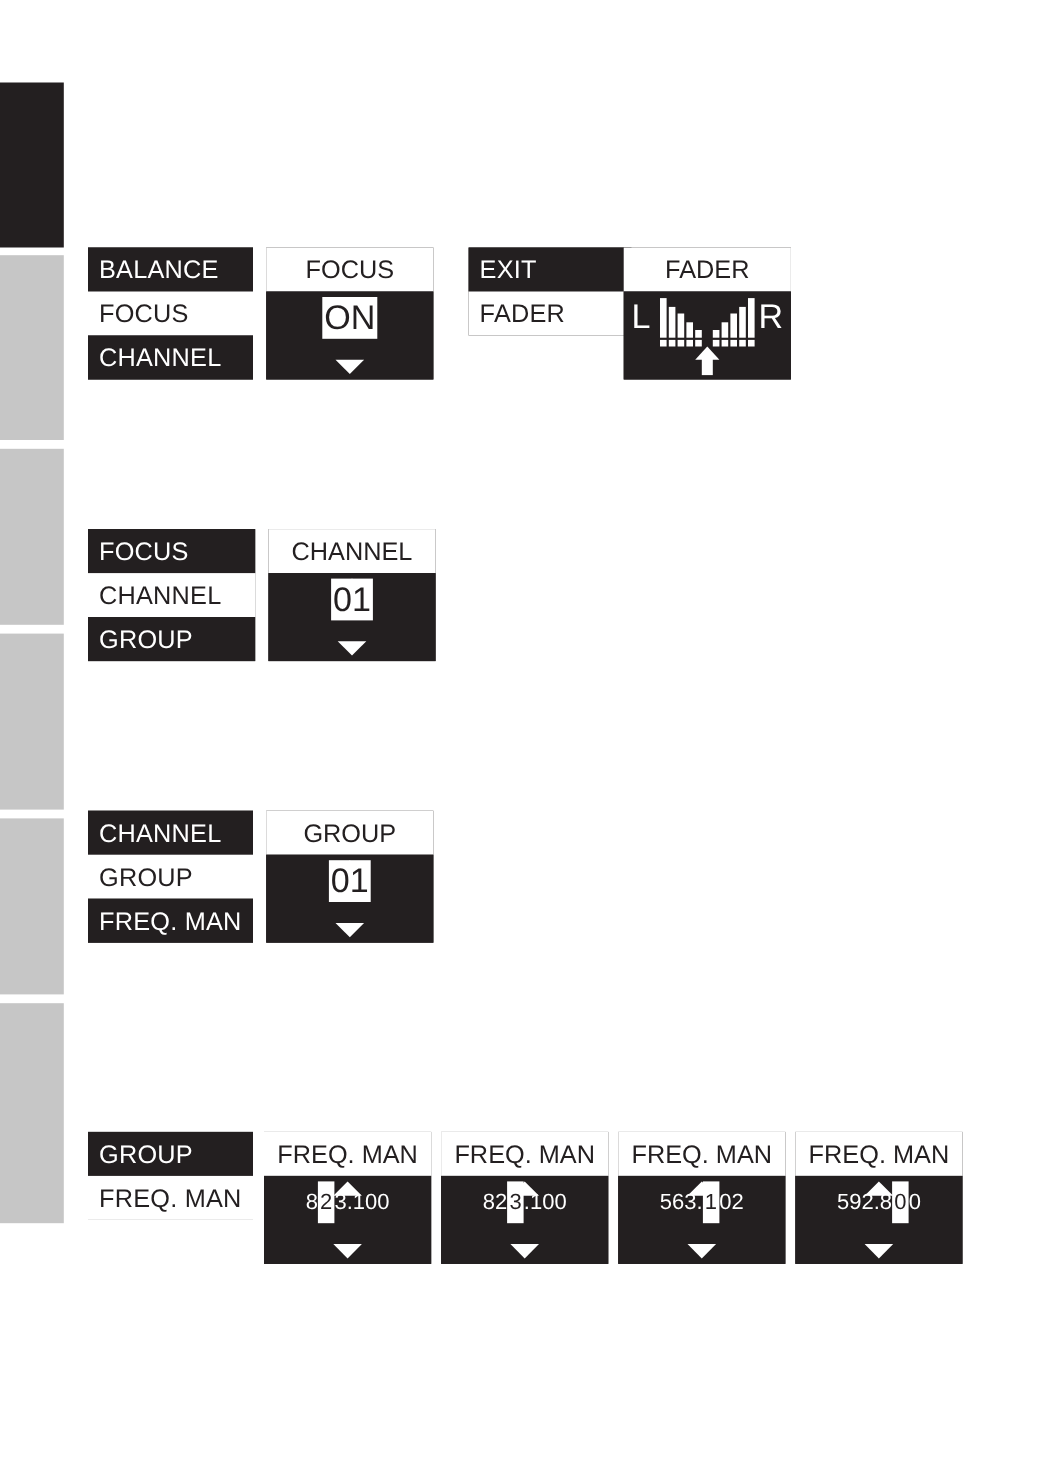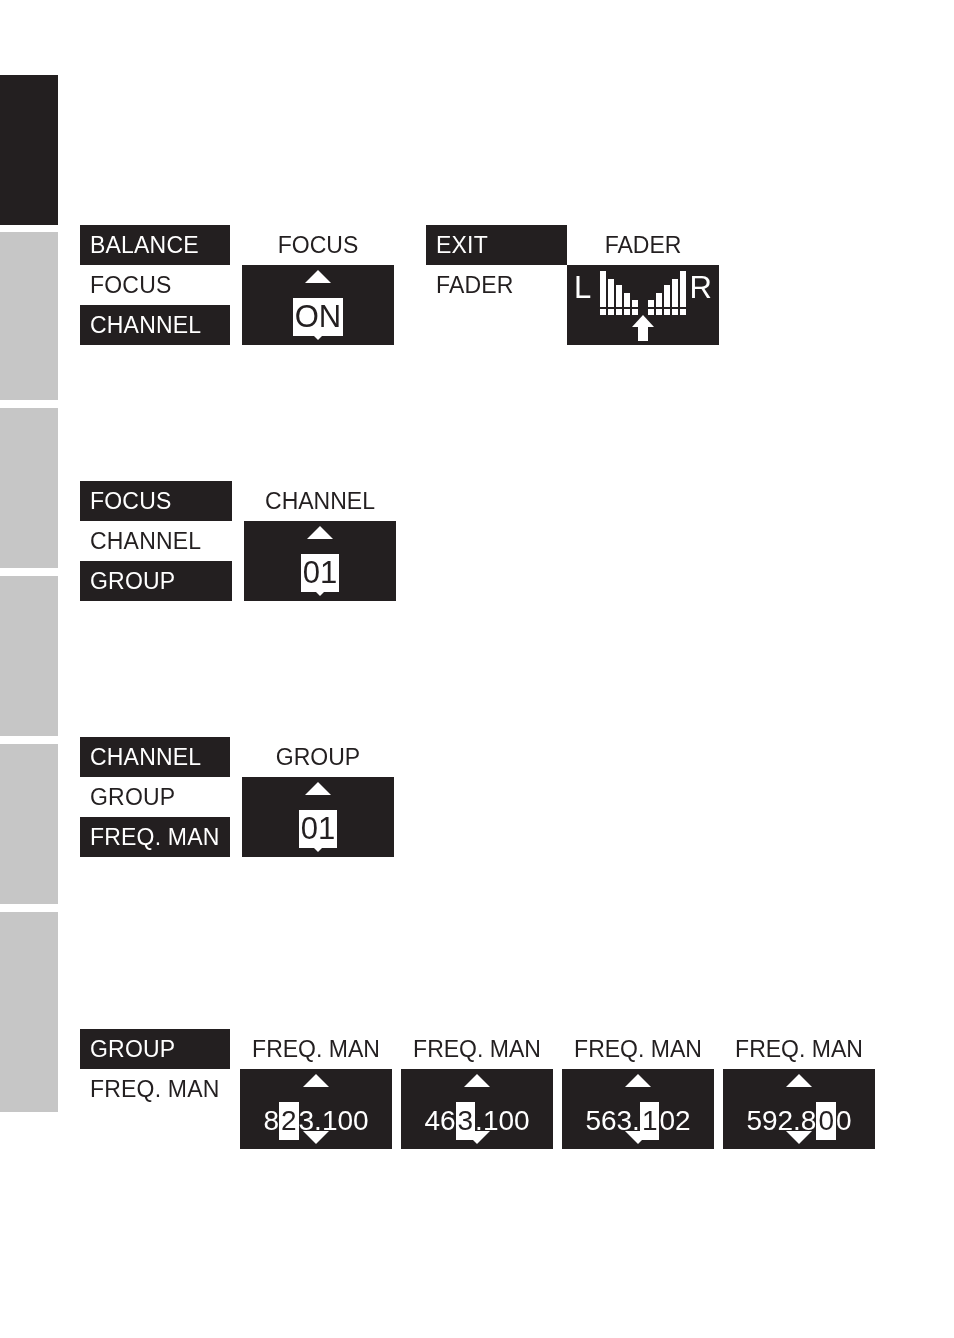--- a/index.html
+++ b/index.html
@@ -86,36 +86,36 @@
   }
   .arrow-down {
     bottom: 5px;
     border-top: 13px solid #ffffff;
   }
 
   .val-text {
     position: absolute;
     left: 0;
     right: 0;
-    top: 33px;
+    top: 5px;
     height: 38px;
     line-height: 38px;
     text-align: center;
     color: #ffffff;
     font-size: 31px;
     white-space: nowrap;
   }
   .val-box {
     background: #ffffff;
     color: #231f20;
     padding: 0 2px;
     display: inline-block;
     line-height: 38px;
   }
-  .val-text.small { font-size: 28px; }
+  .val-text.small { font-size: 20px; }
 
   
   .fader-body {
     position: relative;
     height: 80px;
     background: #231f20;
     box-sizing: border-box;
   }
   .fader-lr {
     position: absolute;
@@ -287,21 +287,21 @@
       <div class="val-body">
         <div class="arrow-up"></div>
         <div class="val-text small"><span>8</span><span class="val-box">2</span><span>3.100</span></div>
         <div class="arrow-down"></div>
       </div>
     </div>
     <div class="panel" style="left: 401px; top: 1029px; width: 152px;">
       <div class="val-header">FREQ. MAN</div>
       <div class="val-body">
         <div class="arrow-up"></div>
-        <div class="val-text small"><span>46</span><span class="val-box">3</span><span>.100</span></div>
+        <div class="val-text small"><span>82</span><span class="val-box">3</span><span>.100</span></div>
         <div class="arrow-down"></div>
       </div>
     </div>
     <div class="panel" style="left: 562px; top: 1029px; width: 152px;">
       <div class="val-header">FREQ. MAN</div>
       <div class="val-body">
         <div class="arrow-up"></div>
         <div class="val-text small"><span>563.</span><span class="val-box">1</span><span>02</span></div>
         <div class="arrow-down"></div>
       </div>

